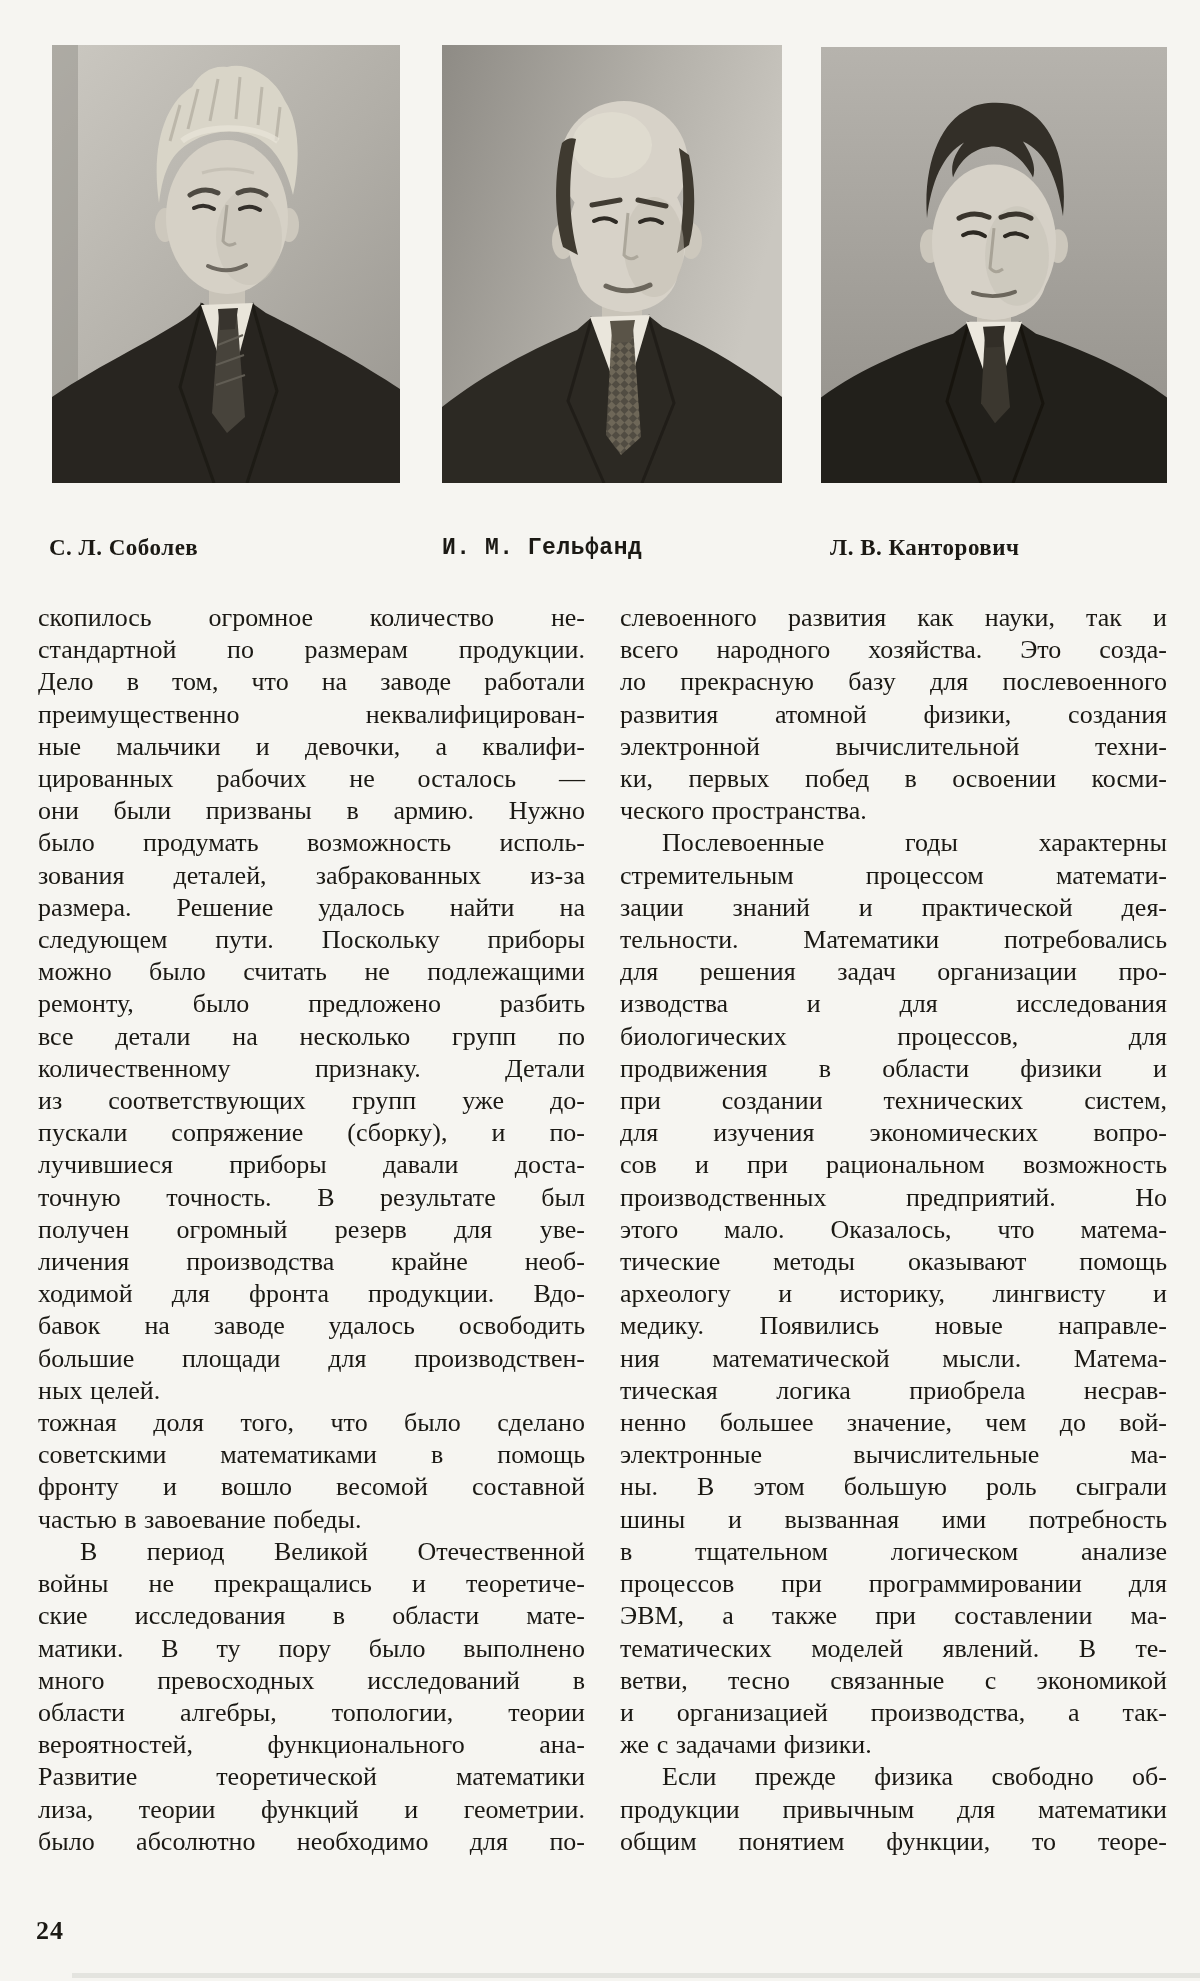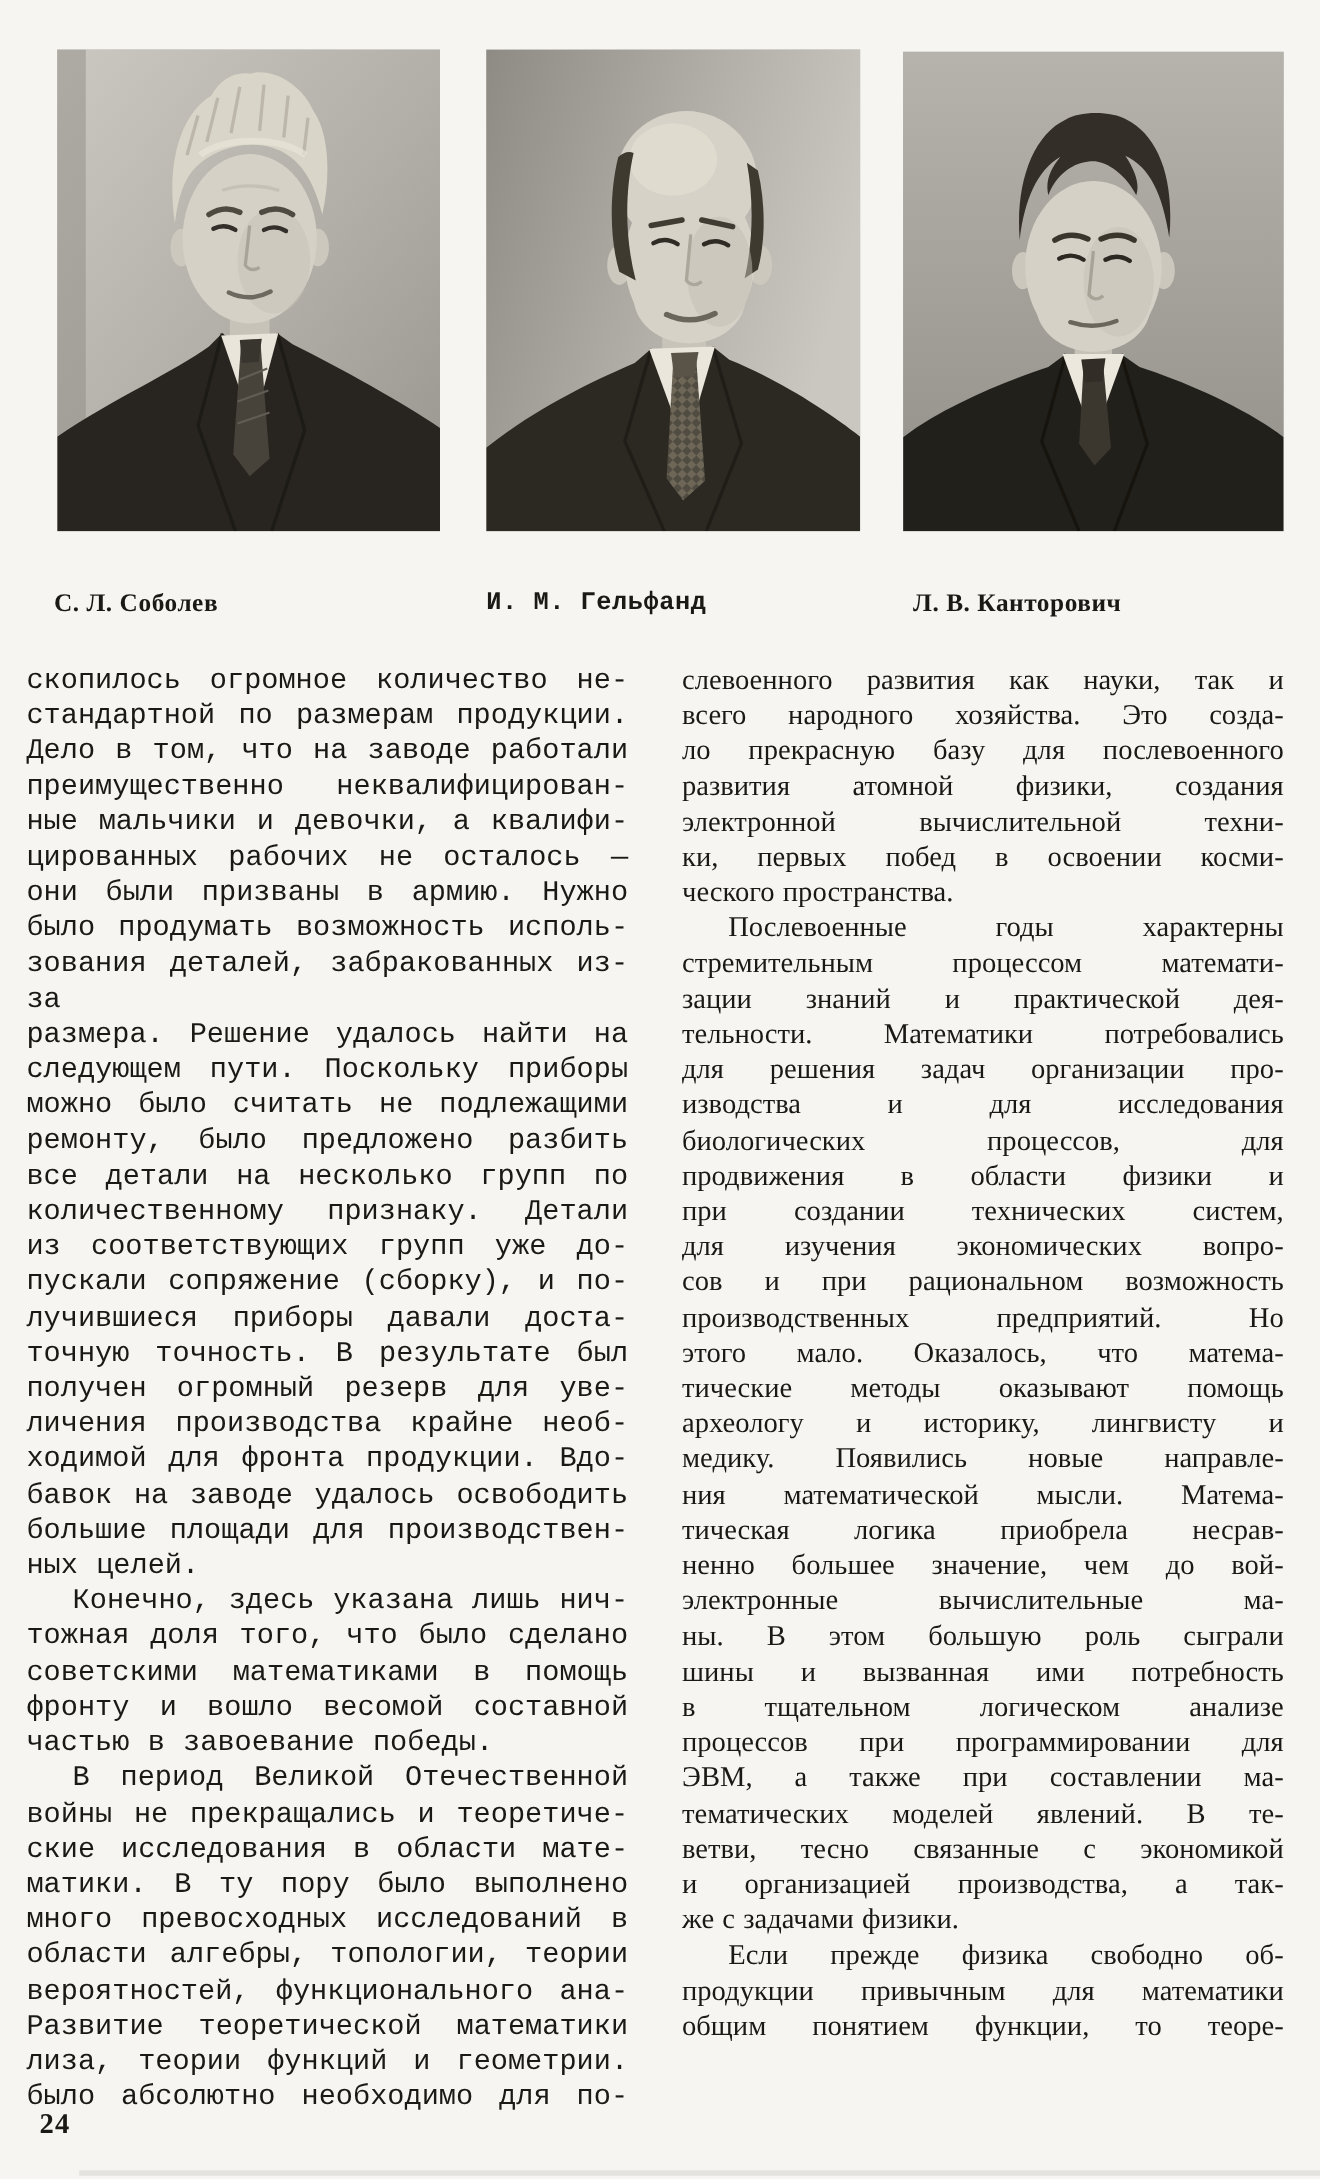--- a/index.html
+++ b/index.html
@@ -25,21 +25,21 @@
     position:absolute;top:535px;font-weight:bold;font-size:23px;
     letter-spacing:0.5px;white-space:nowrap;
   }
   #caption-1{left:49px;}
   #caption-2{left:442px;font-family:Liberation Mono, monospace;}
   #caption-3{left:830px;}
   .column{
     position:absolute;top:602px;width:547px;
     font-size:26px;line-height:32.2px;
   }
-  #col-left{left:24px;font-family:Liberation Mono, monospace;}
+  #col-left{left:38px;}
   #col-right{left:620px;}
   .line{
     text-align:justify;
     text-align-last:justify;
     white-space:normal;
     word-spacing:1px;
   }
   .line.indent{text-indent:42px;}
   .line.para-end{text-align-last:left;}
   .page-number{
@@ -204,21 +204,20 @@
     <div class="line">из соответствующих групп уже до-</div>
     <div class="line">пускали сопряжение (сборку), и по-</div>
     <div class="line">лучившиеся приборы давали доста-</div>
     <div class="line">точную точность. В результате был</div>
     <div class="line">получен огромный резерв для уве-</div>
     <div class="line">личения производства крайне необ-</div>
     <div class="line">ходимой для фронта продукции. Вдо-</div>
     <div class="line">бавок на заводе удалось освободить</div>
     <div class="line">большие площади для производствен-</div>
     <div class="line para-end">ных целей.</div>
-    <div class="line indent">Конечно, здесь указана лишь нич-</div>
     <div class="line">тожная доля того, что было сделано</div>
     <div class="line">советскими математиками в помощь</div>
     <div class="line">фронту и вошло весомой составной</div>
     <div class="line para-end">частью в завоевание победы.</div>
     <div class="line indent">В период Великой Отечественной</div>
     <div class="line">войны не прекращались и теоретиче-</div>
     <div class="line">ские исследования в области мате-</div>
     <div class="line">матики. В ту пору было выполнено</div>
     <div class="line">много превосходных исследований в</div>
     <div class="line">области алгебры, топологии, теории</div>

